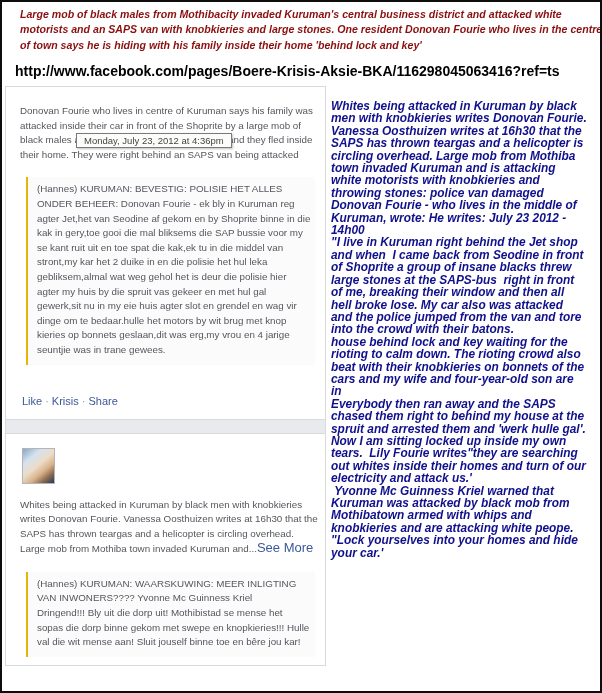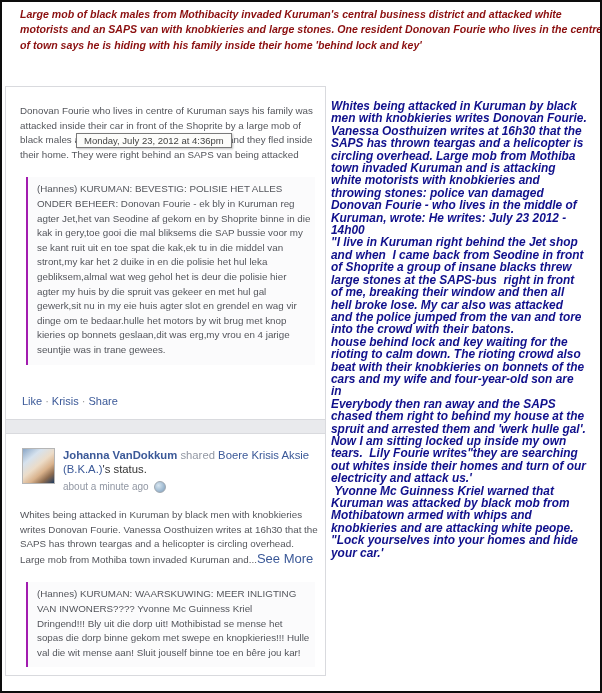--- a/index.html
+++ b/index.html
@@ -28,21 +28,21 @@
   }
   .tooltip {
     position:absolute; top:46px; left:70px; z-index:3;
     background:#fcfcfa; border:1px solid #7a7a7a; box-shadow:1px 1px 2px rgba(0,0,0,.25);
     font-size:9.5px; color:#444; padding:1px 7px; white-space:nowrap;
   }
   .post-body {
     font-size:9.8px; color:#54565c; line-height:14.6px; margin:11px 0 0 0; width:300px;
   }
   .quote {
-    border-left:2px solid #a21caf; background:#fbfbfc;
+    border-left:2px solid #eab308; background:#fbfbfc;
     margin:15px 0 0 6px; padding:5px 4px 7px 9px;
     font-size:9.8px; color:#54565c; line-height:14.6px; white-space:pre-wrap;
   }
   .actions { margin:30px 0 4px 2px; font-size:11px; }
   .actions a { color:#3b5998; text-decoration:none; cursor:pointer; }
   .actions .sep { color:#999; margin:0 3px; }
   .feed-gap { height:13px; background:#e9eaed; border-left:1px solid #d9dade; border-right:1px solid #d9dade; }
   
   .post-header { display:flex; gap:8px; margin:8px 0 4px 2px; }
   .avatar {
@@ -68,46 +68,38 @@
   }
   .right-col p { margin:0; white-space:pre-wrap; }
 </style>
 </head>
 <body>
 
 <div class="page">
 
   <div class="banner">Large mob of black males from Mothibacity invaded Kuruman's central business district and attacked white motorists and an SAPS van with knobkieries and large stones. One resident Donovan Fourie who lives in the centre of town says he is hiding with his family inside their home 'behind lock and key'</div>
 
+  <div class="url-bar">http://www.facebook.com/pages/Boere-Krisis-Aksie-BKA/116298045063416?ref=ts</div>
 
   <div class="feed">
 
     <div class="card">
       <div class="tooltip">Monday, July 23, 2012 at 4:36pm</div>
       <div class="post-body">Donovan Fourie who lives in centre of Kuruman says his family was attacked inside their car in front of the Shoprite by a large mob of black males armed with knobkieries and stones and they fled inside their home. They were right behind an SAPS van being attacked</div>
       <div class="quote">(Hannes) KURUMAN: BEVESTIG: POLISIE HET ALLES ONDER BEHEER: Donovan Fourie - ek bly in Kuruman reg agter Jet,het van Seodine af gekom en by Shoprite binne in die kak in gery,toe gooi die mal bliksems die SAP bussie voor my se kant ruit uit en toe spat die kak,ek tu in die middel van stront,my kar het 2 duike in en die polisie het hul leka gebliksem,almal wat weg gehol het is deur die polisie hier agter my huis by die spruit vas gekeer en met hul gal gewerk,sit nu in my eie huis agter slot en grendel en wag vir dinge om te bedaar.hulle het motors by wit brug met knop kieries op bonnets geslaan,dit was erg,my vrou en 4 jarige seuntjie was in trane gewees.</div>
       <div class="actions">
         <a>Like</a><span class="sep">·</span><a>Krisis</a><span class="sep">·</span><a>Share</a>
       </div>
     </div>
 
     <div class="feed-gap"></div>
 
     <div class="card">
       <div class="post-header">
         <div class="avatar"></div>
-        <div class="header-text">
-          <span class="author">Johanna VanDokkum</span>
-          <span class="gray-word">shared</span>
-          <span class="page-link">Boere Krisis Aksie (B.K.A.)</span><span>'s status.</span>
-          <div class="timestamp-row">
-            <span>about a minute ago</span>
-            <span class="globe"></span>
-          </div>
-        </div>
       </div>
       <div class="post-body post2-body"><span>Whites being attacked in Kuruman by black men with knobkieries writes Donovan Fourie. Vanessa Oosthuizen writes at 16h30 that the SAPS has thrown teargas and a helicopter is circling overhead. Large mob from Mothiba town invaded Kuruman and...</span><a class="see-more">See More</a></div>
       <div class="quote">(Hannes) KURUMAN: WAARSKUWING: MEER INLIGTING VAN INWONERS???? Yvonne Mc Guinness Kriel
 Dringend!!! Bly uit die dorp uit! Mothibistad se mense het sopas die dorp binne gekom met swepe en knopkieries!!! Hulle val die wit mense aan! Sluit jouself binne toe en bêre jou kar!</div>
     </div>
 
   </div>
 
   <div class="right-col">
     <p>Whites being attacked in Kuruman by black men with knobkieries writes Donovan Fourie. Vanessa Oosthuizen writes at 16h30 that the SAPS has thrown teargas and a helicopter is circling overhead. Large mob from Mothiba town invaded Kuruman and is attacking white motorists with knobkieries and throwing stones: police van damaged</p>

